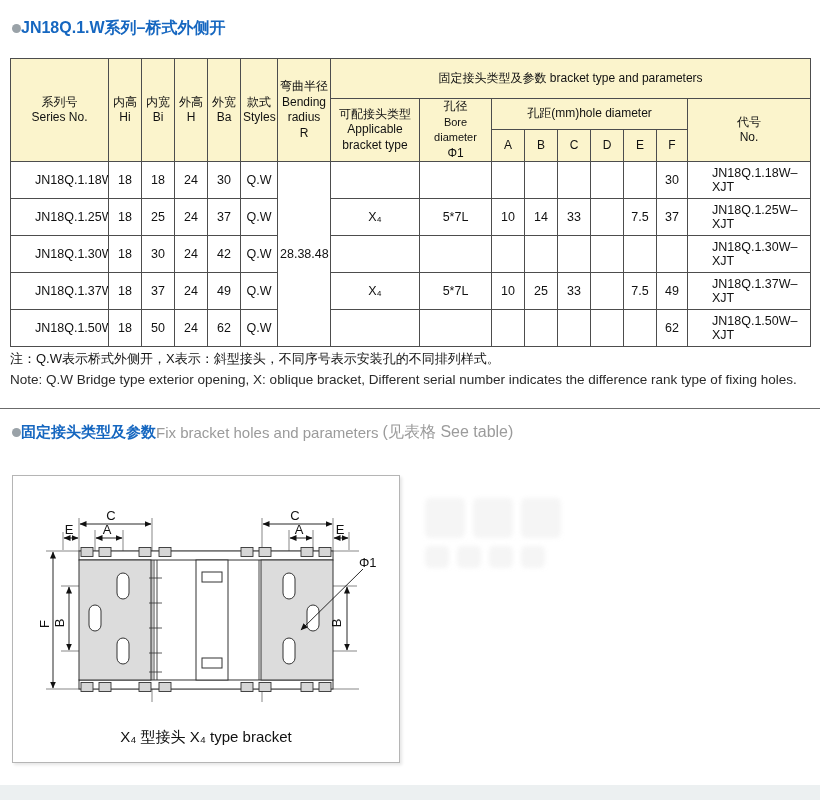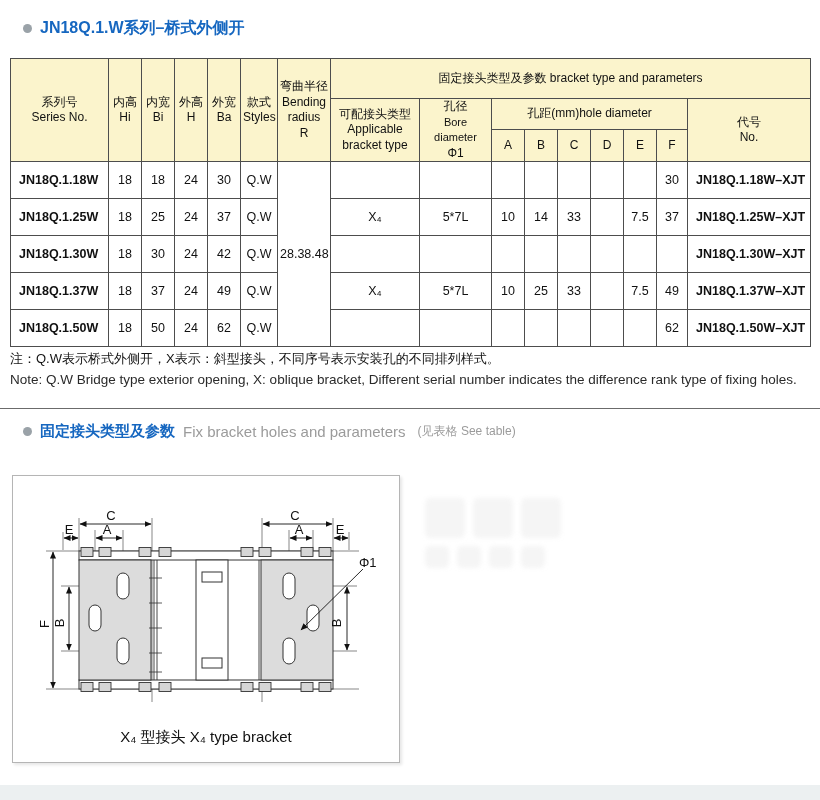--- a/index.html
+++ b/index.html
@@ -1,39 +1,39 @@
 <!DOCTYPE html>
 <html><head>
 <meta charset="utf-8">
 <style>
   html,body { margin:0; padding:0; background:#ffffff; }
   .page {
     position:relative; width:820px; height:800px; background:#ffffff;
     font-family:"Liberation Sans", sans-serif; overflow:hidden;
   }
   
-  .sec-title { position:absolute; left:23px; display:flex; align-items:center; gap:8px; white-space:nowrap; }
+  .sec-title { position:absolute; left:12px; display:flex; align-items:center; gap:0; white-space:nowrap; }
   .bullet { width:9px; height:9px; border-radius:50%; background:#9aa2a8; flex:0 0 auto; }
   .t-zh { color:#1667c0; font-weight:bold; font-size:16px; }
   .t-en { color:#9b9b9b; font-size:16px; }
-  .t-small { color:#9b9b9b; font-size:12px; margin-left:4px; }
+  .t-small { color:#9b9b9b; font-size:16px; margin-left:4px; }
 
   
   table.spec {
     position:absolute; left:10px; top:58px; width:800px;
     border-collapse:collapse; table-layout:fixed; color:#111;
   }
   .spec th, .spec td {
     border:1px solid #4d4d4d; text-align:center; vertical-align:middle;
     padding:0 2px; overflow:hidden;
   }
   .spec th { background:#fbf4cc; font-weight:normal; font-size:12px; line-height:1.3; }
   .spec td { background:#ffffff; height:36px; font-size:12.5px; }
   .spec .sm { font-size:11px; }
-  .spec td.al { text-align:left; padding-left:8px;font-weight:bold; }
+  .spec td.al { text-align:left; padding-left:24px; }
   .hr1 { height:40px; } .hr2 { height:30px; } .hr3 { height:32px; }
 
   
   .note { position:absolute; left:10px; color:#141414; white-space:nowrap; }
   .note-zh { top:350px; font-size:13px; }
   .note-en { top:372px; font-size:13.5px; color:#2a2a2a; }
 
   .divider { position:absolute; left:0; top:408px; width:820px; height:0; border-top:1px solid #6b6b6b; }
 
   

